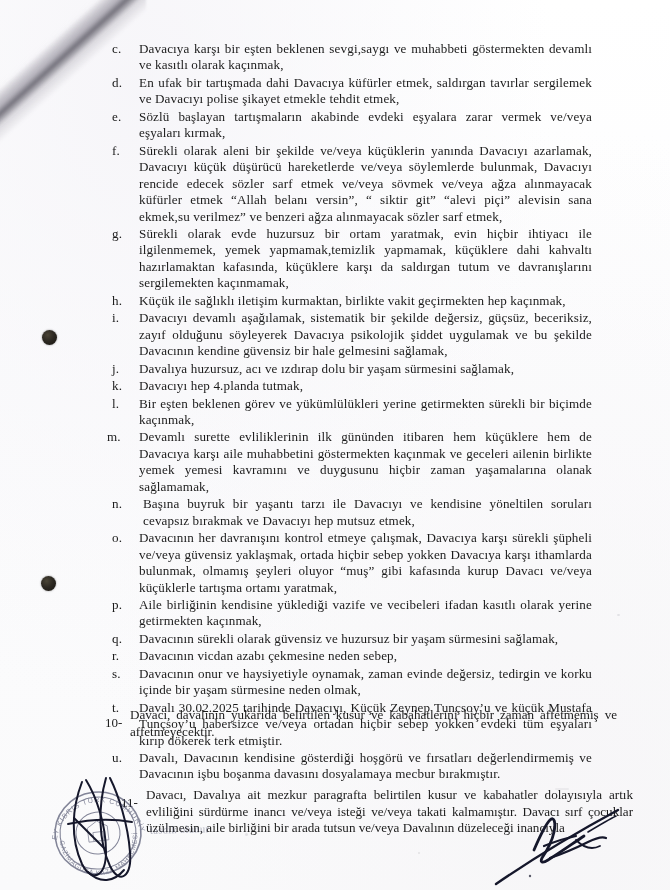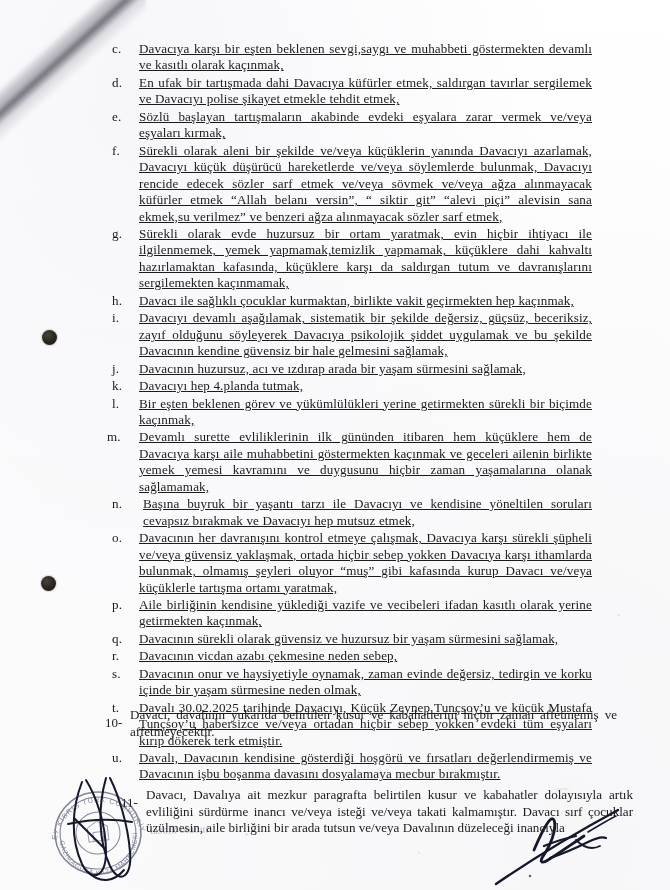--- a/index.html
+++ b/index.html
@@ -105,21 +105,21 @@
     position: absolute;
     left: 0;
     top: 0;
     width: 22px;
     text-align: left;
     font-size: 13.1px;
     line-height: 16.45px;
   }
   .li-marker.wide { left: -5px; width: 27px; }
 
-  .li-text { display: block; text-decoration: underline; }
+  .li-text { display: block; }
   .li-text.nudge { padding-left: 4px; }
 
   .numbered-block {
     position: absolute;
     left: 105px;
     width: 487px;
     font-size: 13.1px;
     line-height: 16.6px;
     text-align: justify;
     text-justify: inter-word;
@@ -217,29 +217,29 @@
       <li class="li-row">
         <span class="li-marker">f.</span>
         <span class="li-text">Sürekli olarak aleni bir şekilde ve/veya küçüklerin yanında Davacıyı azarlamak, Davacıyı küçük düşürücü hareketlerde ve/veya söylemlerde bulunmak, Davacıyı rencide edecek sözler sarf etmek ve/veya sövmek ve/veya ağza alınmayacak küfürler etmek “Allah belanı versin”, “ siktir git” “alevi piçi” alevisin sana ekmek,su verilmez” ve benzeri ağza alınmayacak sözler sarf etmek,</span>
       </li>
       <li class="li-row">
         <span class="li-marker">g.</span>
         <span class="li-text">Sürekli olarak evde huzursuz bir ortam yaratmak, evin hiçbir ihtiyacı ile ilgilenmemek, yemek yapmamak,temizlik yapmamak, küçüklere dahi kahvaltı hazırlamaktan kafasında, küçüklere karşı da saldırgan tutum ve davranışlarını sergilemekten kaçınmamak,</span>
       </li>
       <li class="li-row">
         <span class="li-marker">h.</span>
-        <span class="li-text">Davacı ile sağlıklı çocuklar kurmaktan, birlikte vakit geçirmekten hep kaçınmak,</span>
+        <span class="li-text">Küçük ile sağlıklı iletişim kurmaktan, birlikte vakit geçirmekten hep kaçınmak,</span>
       </li>
       <li class="li-row">
         <span class="li-marker">i.</span>
         <span class="li-text">Davacıyı devamlı aşağılamak, sistematik bir şekilde değersiz, güçsüz, beceriksiz, zayıf olduğunu söyleyerek Davacıya psikolojik şiddet uygulamak ve bu şekilde Davacının kendine güvensiz bir hale gelmesini sağlamak,</span>
       </li>
       <li class="li-row">
         <span class="li-marker">j.</span>
-        <span class="li-text">Davacının huzursuz, acı ve ızdırap arada bir yaşam sürmesini sağlamak,</span>
+        <span class="li-text">Davalıya huzursuz, acı ve ızdırap dolu bir yaşam sürmesini sağlamak,</span>
       </li>
       <li class="li-row">
         <span class="li-marker">k.</span>
         <span class="li-text">Davacıyı hep 4.planda tutmak,</span>
       </li>
       <li class="li-row">
         <span class="li-marker">l.</span>
         <span class="li-text">Bir eşten beklenen görev ve yükümlülükleri yerine getirmekten sürekli bir biçimde kaçınmak,</span>
       </li>
       <li class="li-row">

